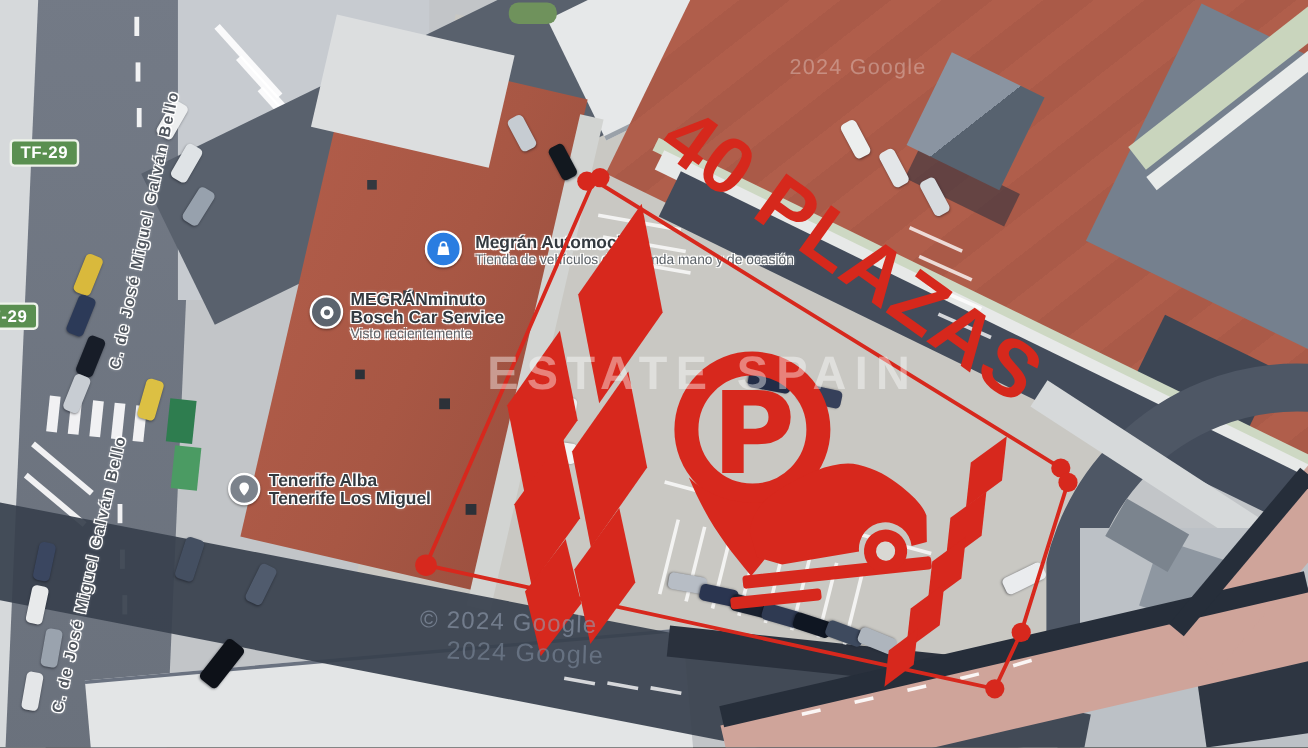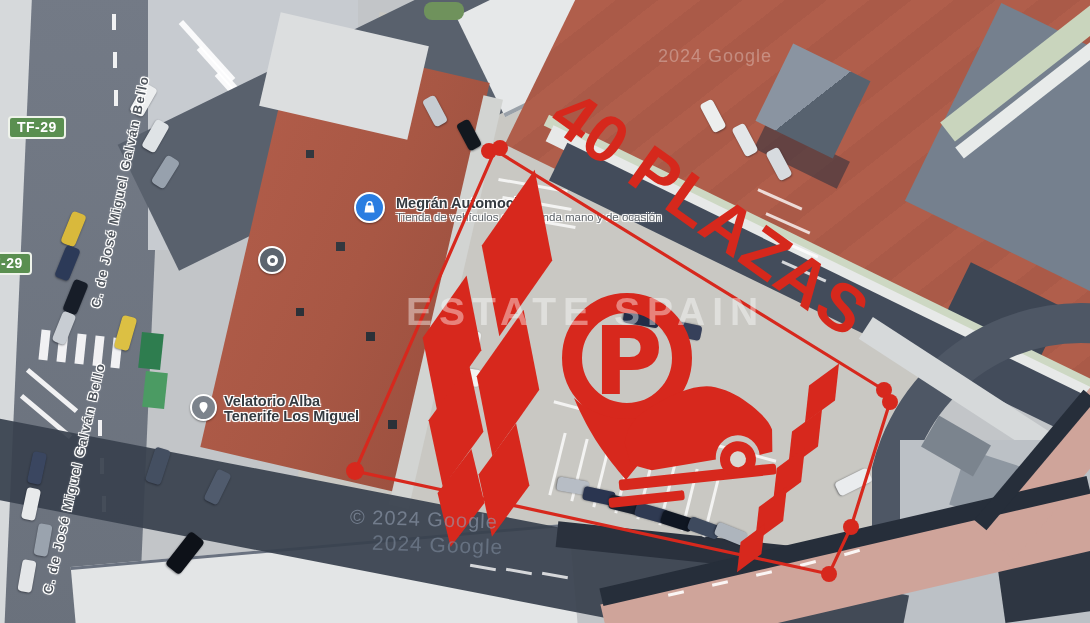--- a/index.html
+++ b/index.html
@@ -183,28 +183,33 @@
         </svg>
     </div>
     <div class="abs" style="left:396px;top:196px;">
       <div class="poi-title halo">Megrán Automoción</div>
       <div class="poi-sub halo">Tienda de vehículos de segunda mano y de ocasión</div>
     </div>
 
     <div class="poi-icon" style="left:258px;top:246px;width:28px;height:28px;background:#5c646e;border:2px solid #fff;box-shadow:0 1px 2px rgba(0,0,0,.4);">
       <span style="width:11px;height:11px;border:3px solid #fff;border-radius:50%;display:block;"></span>
     </div>
+    <div class="abs" style="left:292px;top:243px;">
+      <div class="poi-title halo">MEGRÁNminuto</div>
+      <div class="poi-title halo">Bosch Car Service</div>
+      <div class="poi-sub halo">Visto recientemente</div>
+    </div>
 
     <div class="poi-icon" style="left:190px;top:394px;width:27px;height:27px;background:#7c838c;border:2px solid #fff;box-shadow:0 1px 2px rgba(0,0,0,.4);">
       <svg width="13" height="13" viewBox="0 0 13 13">
           <path d="M6.5 1 a4 4 0 0 1 4 4 c0 3-4 7-4 7 s-4-4-4-7 a4 4 0 0 1 4-4 z" fill="#fff"></path>
         </svg>
     </div>
     <div class="abs" style="left:224px;top:394px;">
-      <div class="poi-title halo">Velatorio Alba</div>
+      <div class="poi-title halo">Tenerife Alba</div>
       <div class="poi-title halo">Tenerife Los Miguel</div>
     </div>
   </div>
 
   <svg class="layer-overlay" viewBox="0 0 1090 623" width="1090" height="623">
     <g fill="#d7281d">
 
       <polygon points="495,150 884,390 890,402 851,527 829,574 355,471" fill="none" stroke="#d7281d" stroke-width="3.2"></polygon>
 
       <circle cx="489" cy="151" r="8"></circle>

